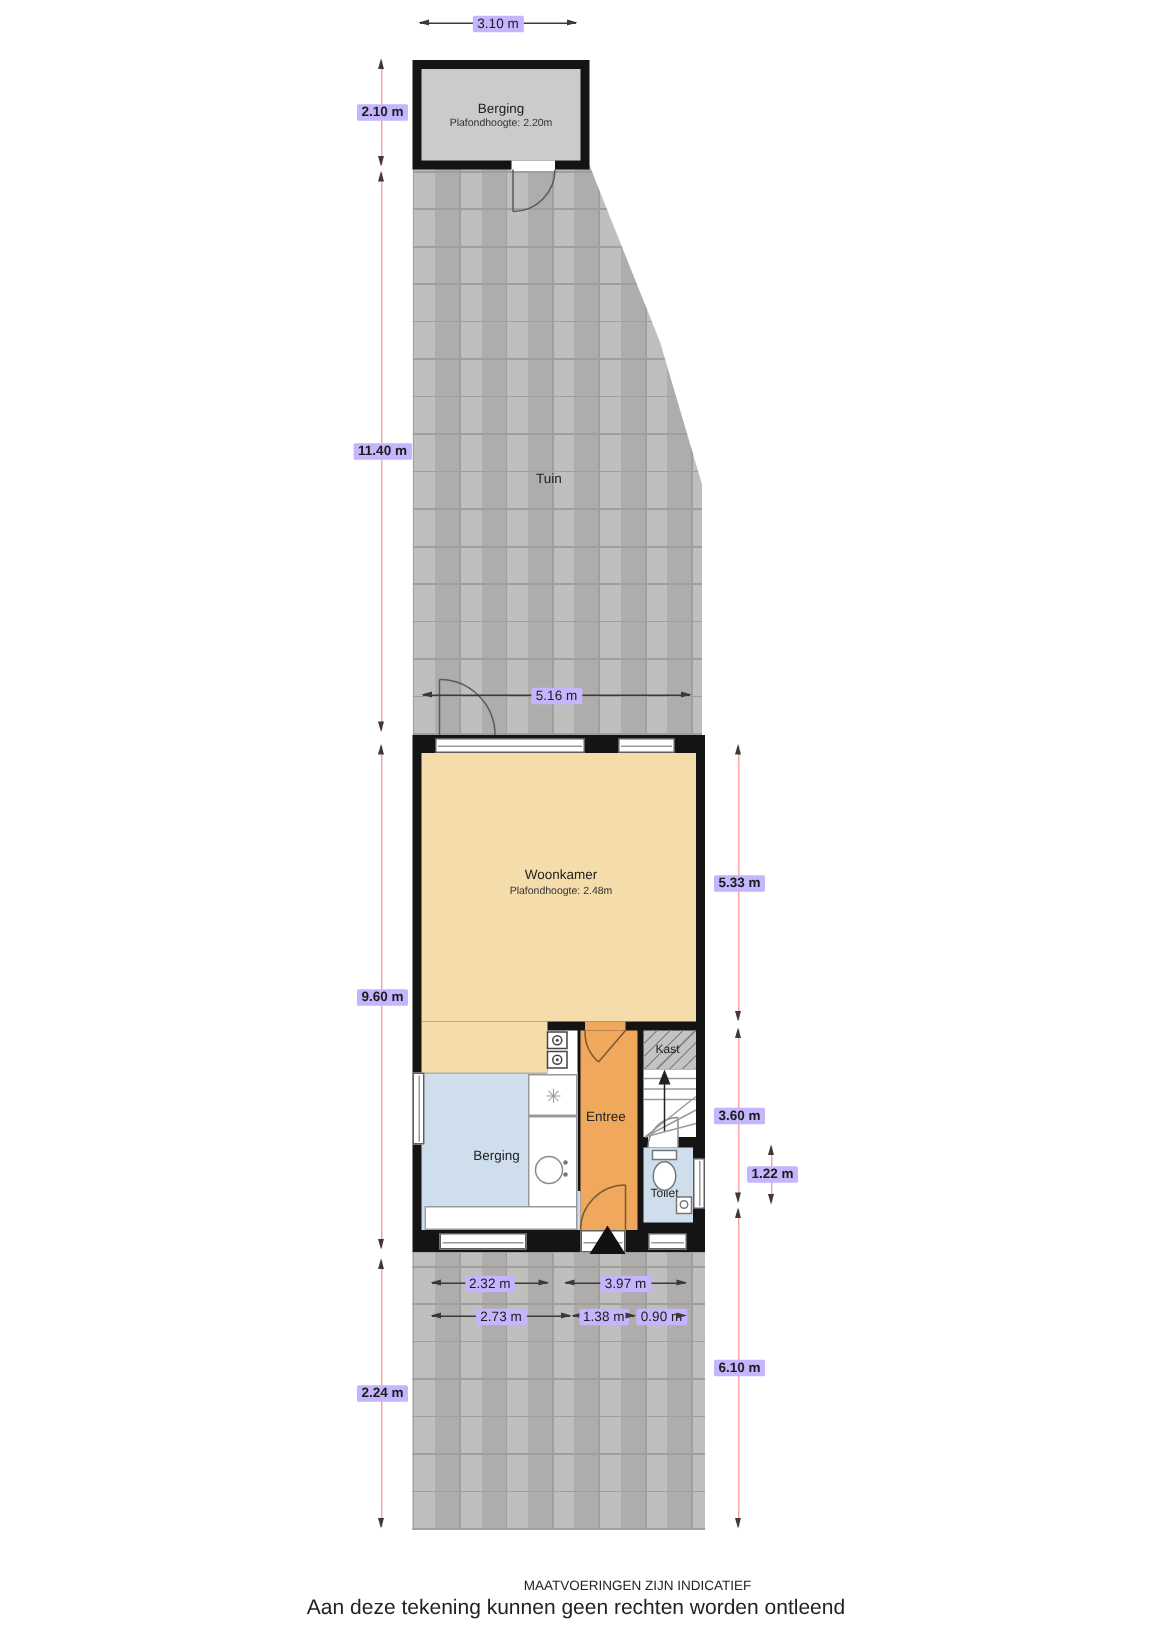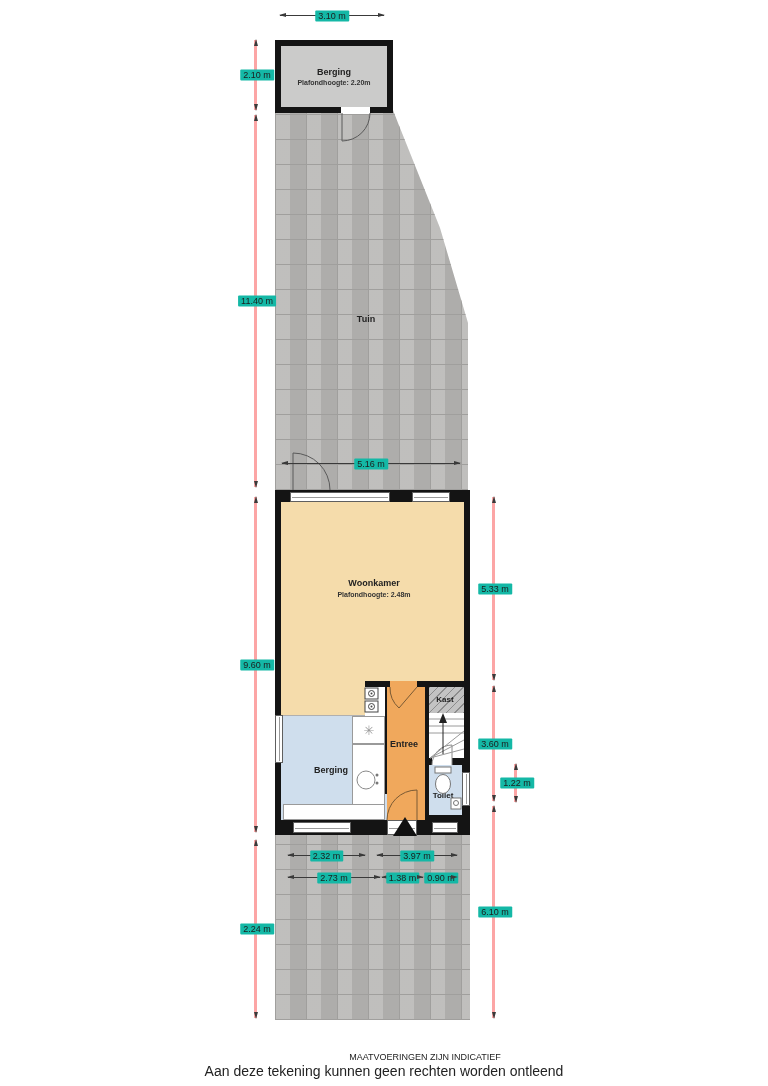--- a/index.html
+++ b/index.html
@@ -28,33 +28,33 @@
   
   .counter{position:absolute;background:#fff;border:1px solid #9a9a9a;box-sizing:border-box;}
 
   
   .dim{position:absolute;}
   .dim-h{height:0;border-top:1px solid #3a3a3a;}
   .dim-h::before{content:"";position:absolute;left:-1px;top:-3px;width:0;height:0;
     border-top:2.5px solid transparent;border-bottom:2.5px solid transparent;border-right:7px solid #3a3a3a;}
   .dim-h::after{content:"";position:absolute;right:-1px;top:-3px;width:0;height:0;
     border-top:2.5px solid transparent;border-bottom:2.5px solid transparent;border-left:7px solid #3a3a3a;}
-  .dim-v{width:0;border-left:3px solid #fca5a5;}
+  .dim-v{width:0;border-left:1px solid #fca5a5;font-weight:bold;}
   .dim-v::before{content:"";position:absolute;left:-3px;top:-1px;width:0;height:0;
     border-left:2.5px solid transparent;border-right:2.5px solid transparent;border-bottom:7px solid #3a3a3a;}
   .dim-v::after{content:"";position:absolute;left:-3px;bottom:-1px;width:0;height:0;
     border-left:2.5px solid transparent;border-right:2.5px solid transparent;border-top:7px solid #3a3a3a;}
-  .dim-label{position:absolute;background:#14b8a6;padding:0 3px;font-size:9px;line-height:11px;
+  .dim-label{position:absolute;background:#c4b5fd;padding:0 3px;font-size:9px;line-height:11px;
     white-space:nowrap;color:#1c1c1c;border-radius:1px;}
   .dim-h .dim-label{left:50%;top:0;transform:translate(-50%,-50%);}
   .dim-v .dim-label{left:0;top:50%;transform:translate(-50%,-50%);}
 
   
   .room-label{position:absolute;transform:translate(-50%,-50%);font-size:9px;line-height:10px;
-    color:#222;white-space:nowrap;text-align:center;font-weight:bold;}
+    color:#222;white-space:nowrap;text-align:center;}
   .room-sub{font-size:7px;color:#333;}
   .small-label{font-size:8px;}
 
   
   .footer-text{position:absolute;left:0;width:768px;text-align:center;color:#222;}
 
   svg{position:absolute;left:0;top:0;}
 </style>
 </head>
 <body>

